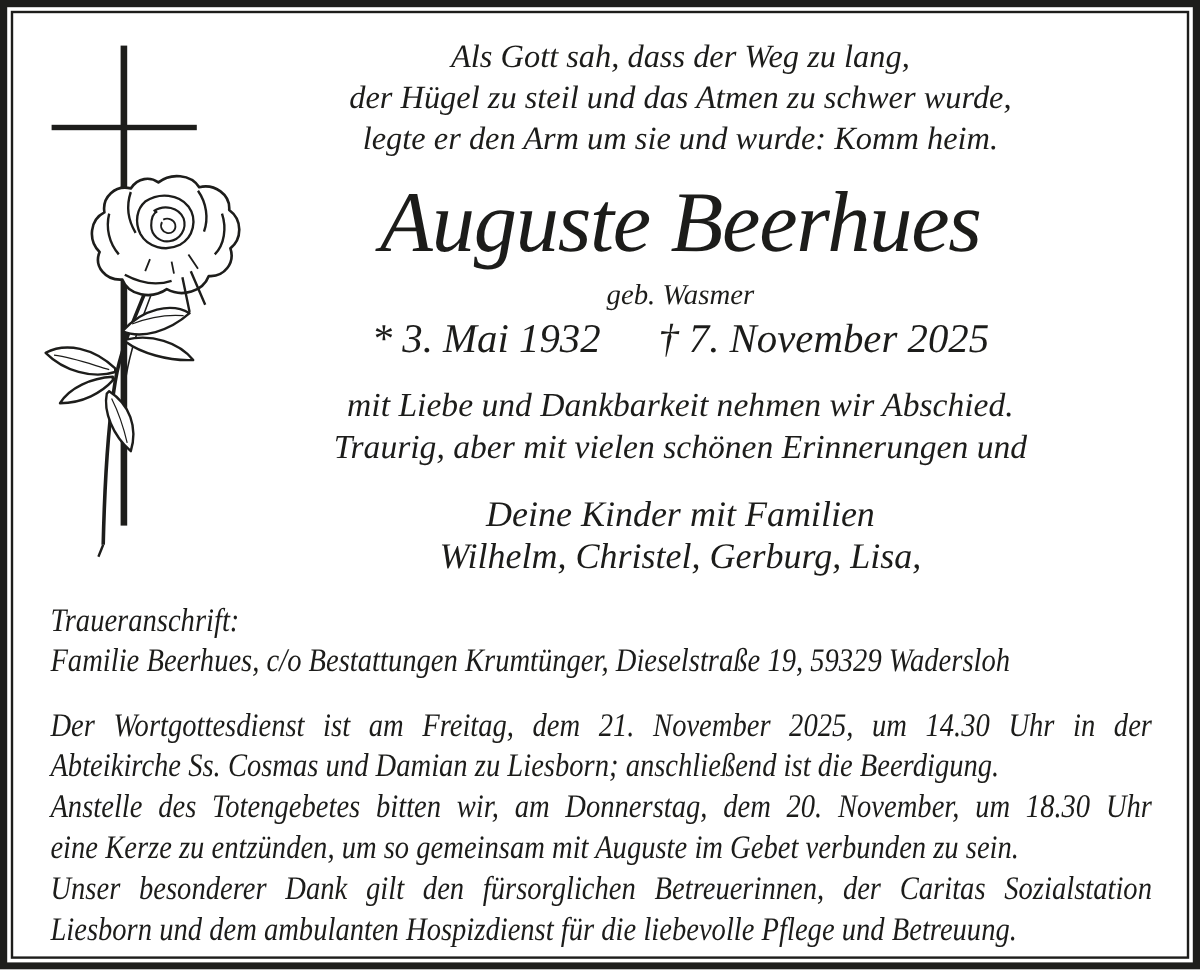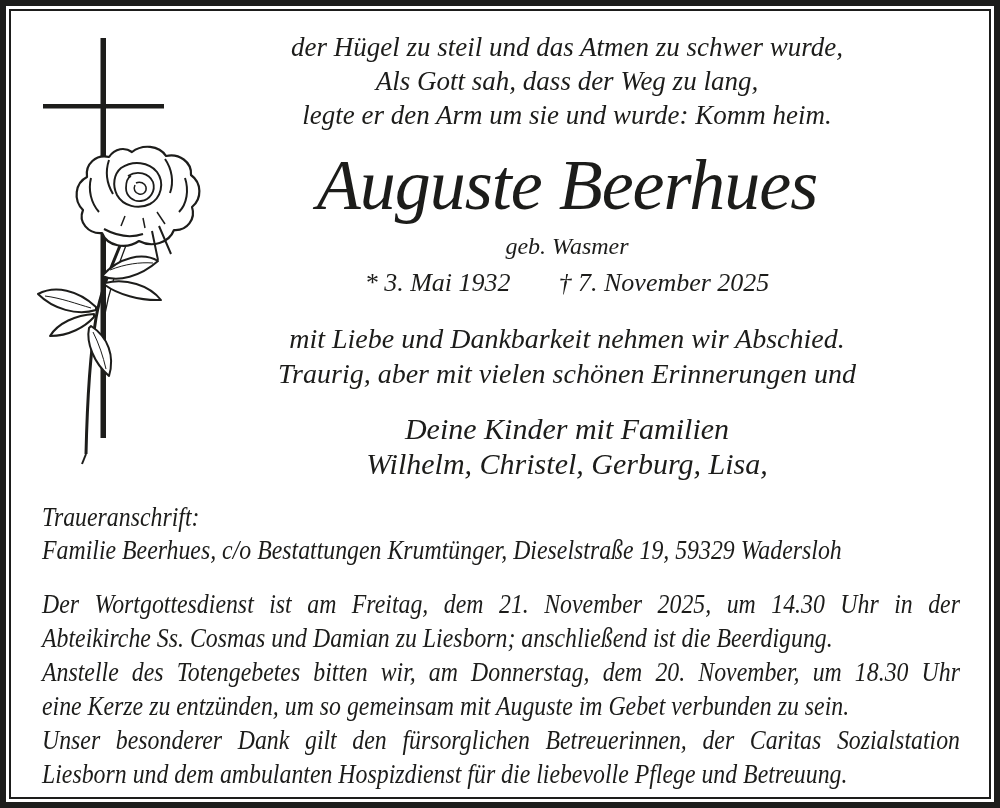--- a/index.html
+++ b/index.html
@@ -25,21 +25,21 @@
     position: absolute; left: 25px; top: 26px;
     width: 200px; height: 440px;
   }
   .center-col {
     position: absolute; left: 245px; top: 30px; width: 644px;
     text-align: center;
   }
   .verse { font-size: 27px; line-height: 34px; }
   .name  { font-size: 72px; line-height: 74px; margin-top: 16px; letter-spacing: -1px; white-space: nowrap; }
   .maiden { font-size: 24px; line-height: 26px; margin-top: 11px; }
-  .dates { font-size: 26px; line-height: 32px; margin-top: 8px; white-space: nowrap; }
+  .dates { font-size: 34px; line-height: 32px; margin-top: 8px; white-space: nowrap; }
   .dates .gap { display: inline-block; width: 48px; }
   .farewell { font-size: 28px; line-height: 35px; margin-top: 22px; }
   .kinder { font-size: 30px; line-height: 35px; margin-top: 20px; }
   .kinder sup { font-size: 0.62em; vertical-align: super; margin-left: 2px; }
   .lower {
     position: absolute; left: 42px; top: 500px;
     width: 1060px;
     transform: scaleX(0.866);
     transform-origin: left top;
     font-size: 27.5px; line-height: 33px;
@@ -86,22 +86,22 @@
     <path class="petal" stroke-width="2" d="M96,142 C 108,134 124,136 132,146 C 140,157 136,172 125,178 C 113,184 98,180 92,169 C 87,159 89,148 96,142 Z"></path>
     <path class="line" stroke-width="1.8" d="M103,150 C 112,144 124,147 128,156 C 131,165 125,174 116,175 C 108,176 101,170 101,162 C 101,156 102,152 106,150"></path>
     <path class="line" stroke-width="1.5" d="M111,157 C 115,155 120,157 121,161 C 122,166 118,169 114,168 C 110,167 108,163 110,159"></path>
     <path class="line" stroke-width="1.5" d="M100,190 L96,200 M118,192 L120,202 M132,186 L140,198"></path>
     <path class="line" stroke-width="2" d="M134,200 L146,228 M127,205 L133,234"></path>
   </g>
 </svg>
 
 <div class="center-col">
   <div class="verse">
+    <div>Als Gott sah, dass der Weg zu lang,</div>
     <div>der Hügel zu steil und das Atmen zu schwer wurde,</div>
-    <div>Als Gott sah, dass der Weg zu lang,</div>
     <div>legte er den Arm um sie und wurde: Komm heim.</div>
   </div>
   <div class="name">Auguste Beerhues</div>
   <div class="maiden">geb. Wasmer</div>
   <div class="dates">
     <span>* 3. Mai 1932</span><span class="gap"></span><span>† 7. November 2025</span>
   </div>
   <div class="farewell">
     <div>mit Liebe und Dankbarkeit nehmen wir Abschied.</div>
     <div>Traurig, aber mit vielen schönen Erinnerungen und</div>

